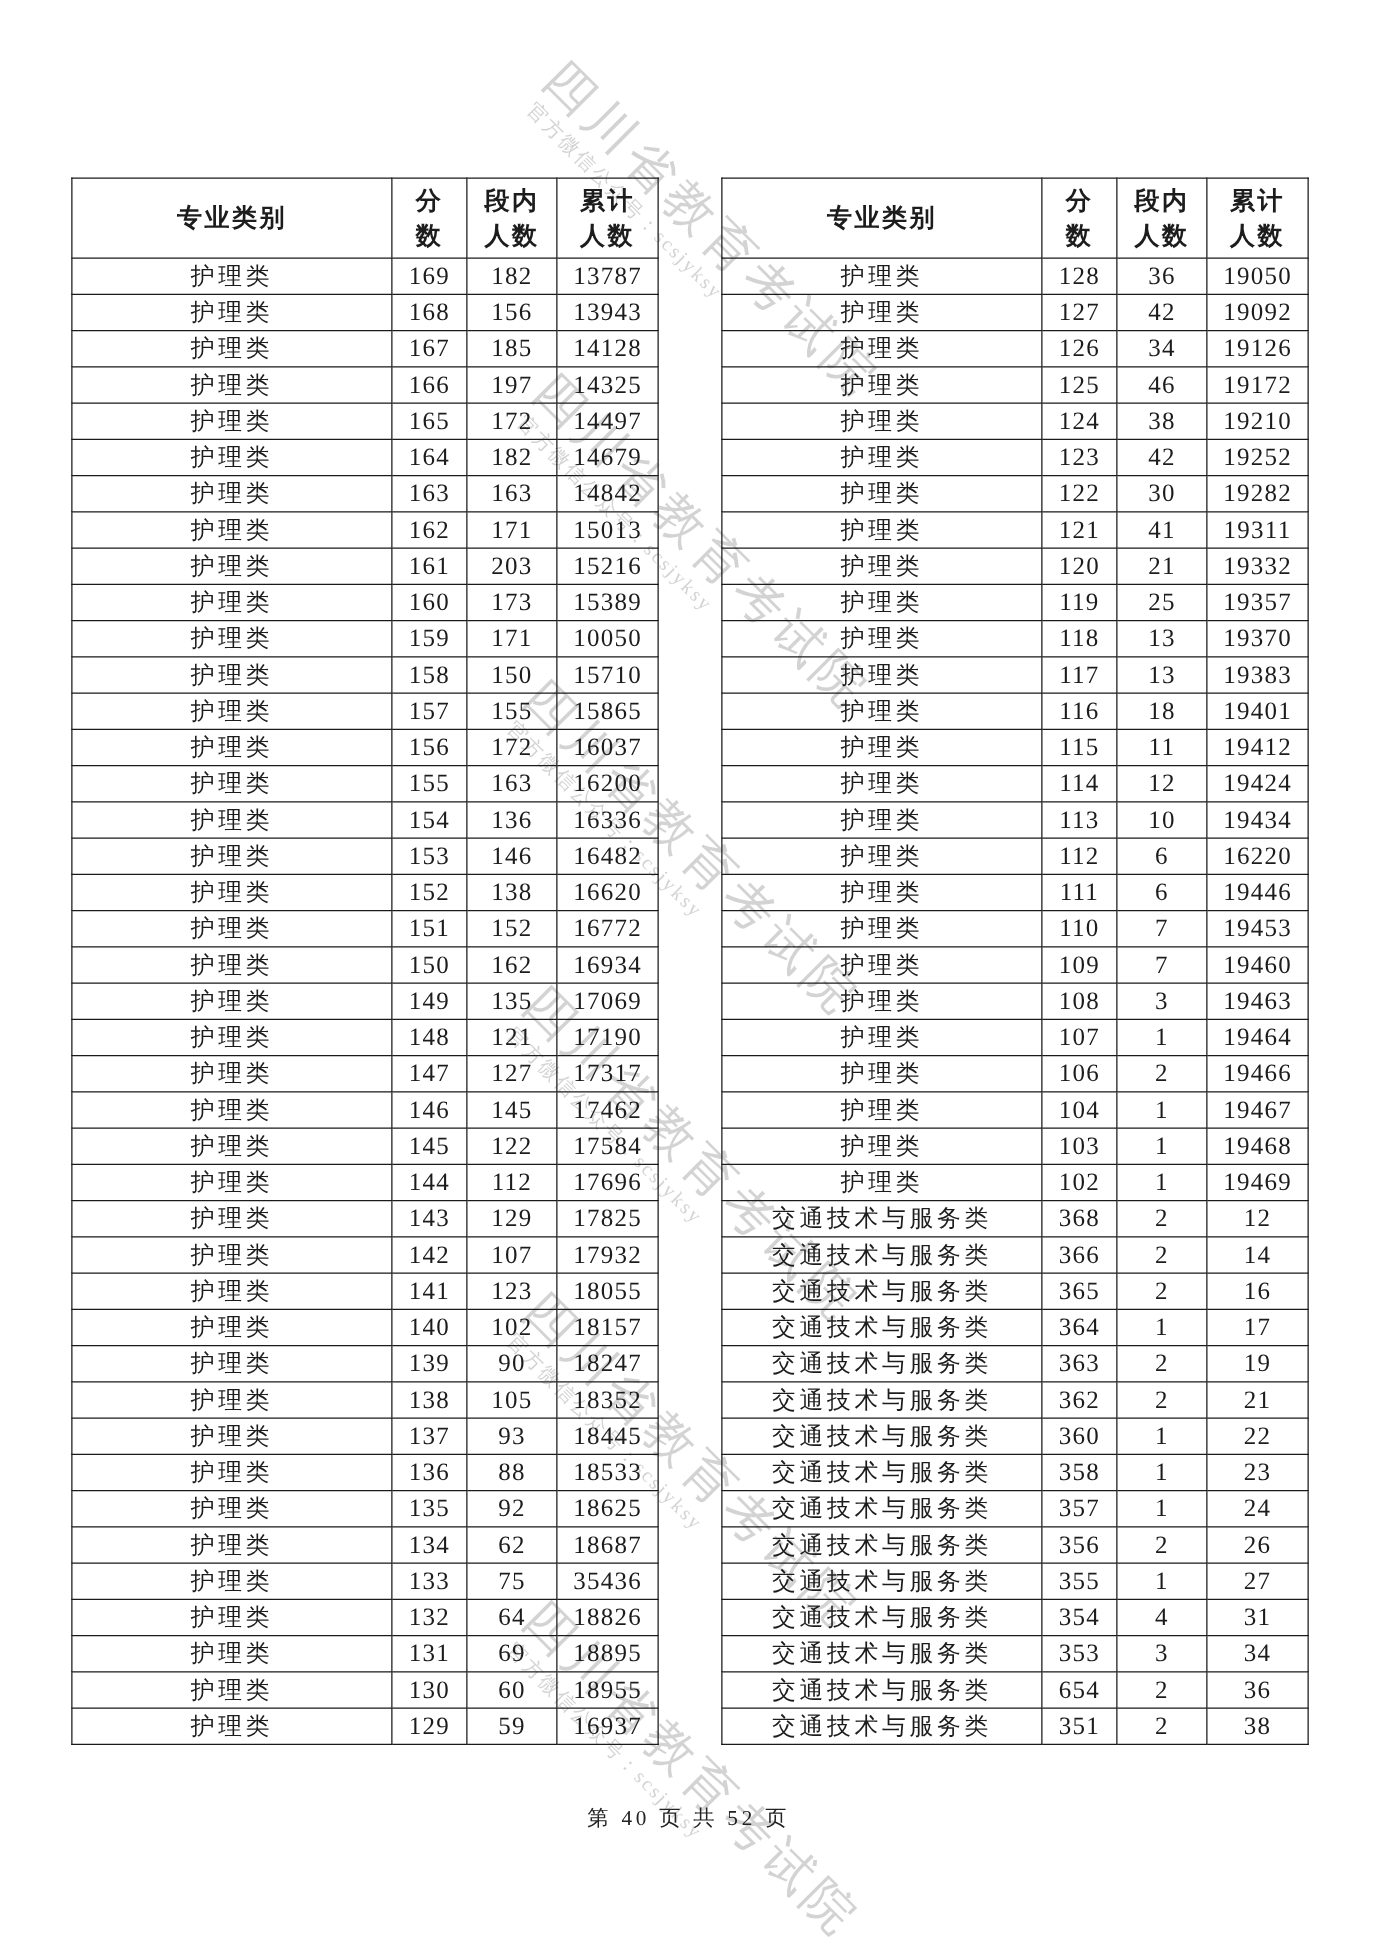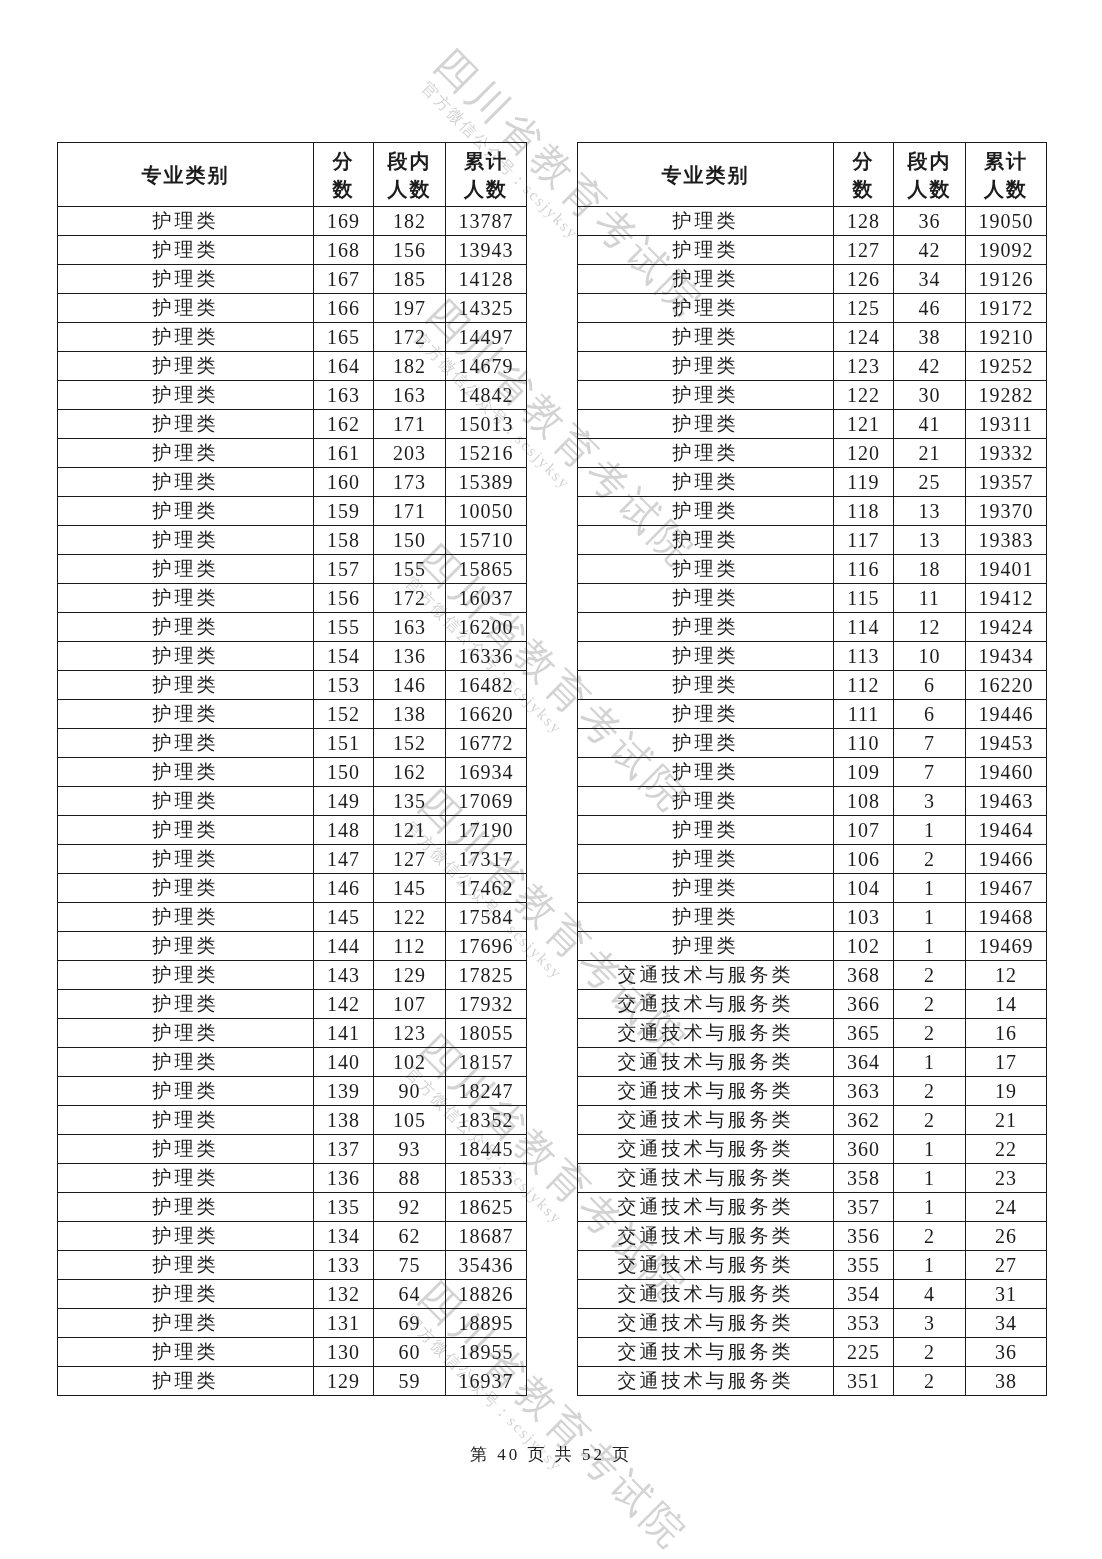--- a/index.html
+++ b/index.html
@@ -629,21 +629,21 @@
           <td>31</td>
         </tr>
         <tr>
           <td>交通技术与服务类</td>
           <td>353</td>
           <td>3</td>
           <td>34</td>
         </tr>
         <tr>
           <td>交通技术与服务类</td>
-          <td>225</td>
+          <td>654</td>
           <td>2</td>
           <td>36</td>
         </tr>
         <tr>
           <td>交通技术与服务类</td>
           <td>351</td>
           <td>2</td>
           <td>38</td>
         </tr>
       </tbody>

